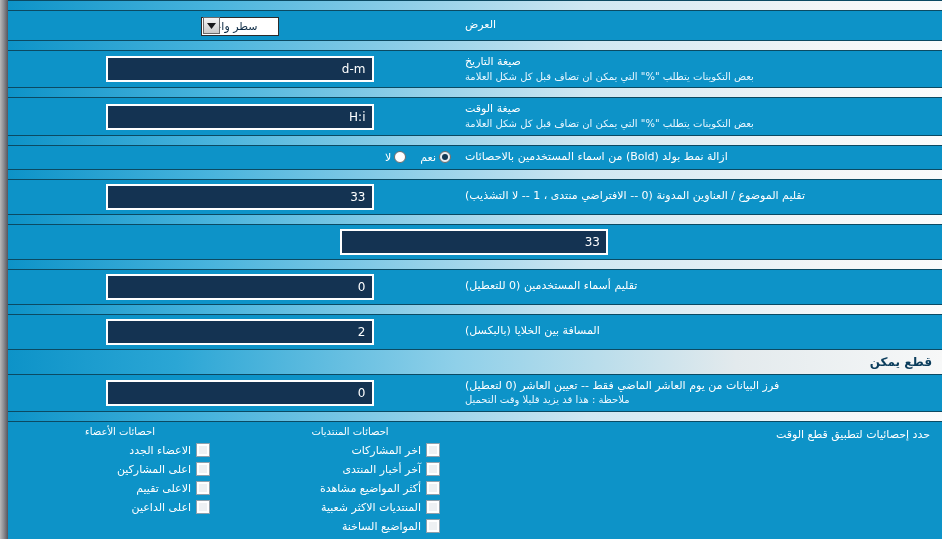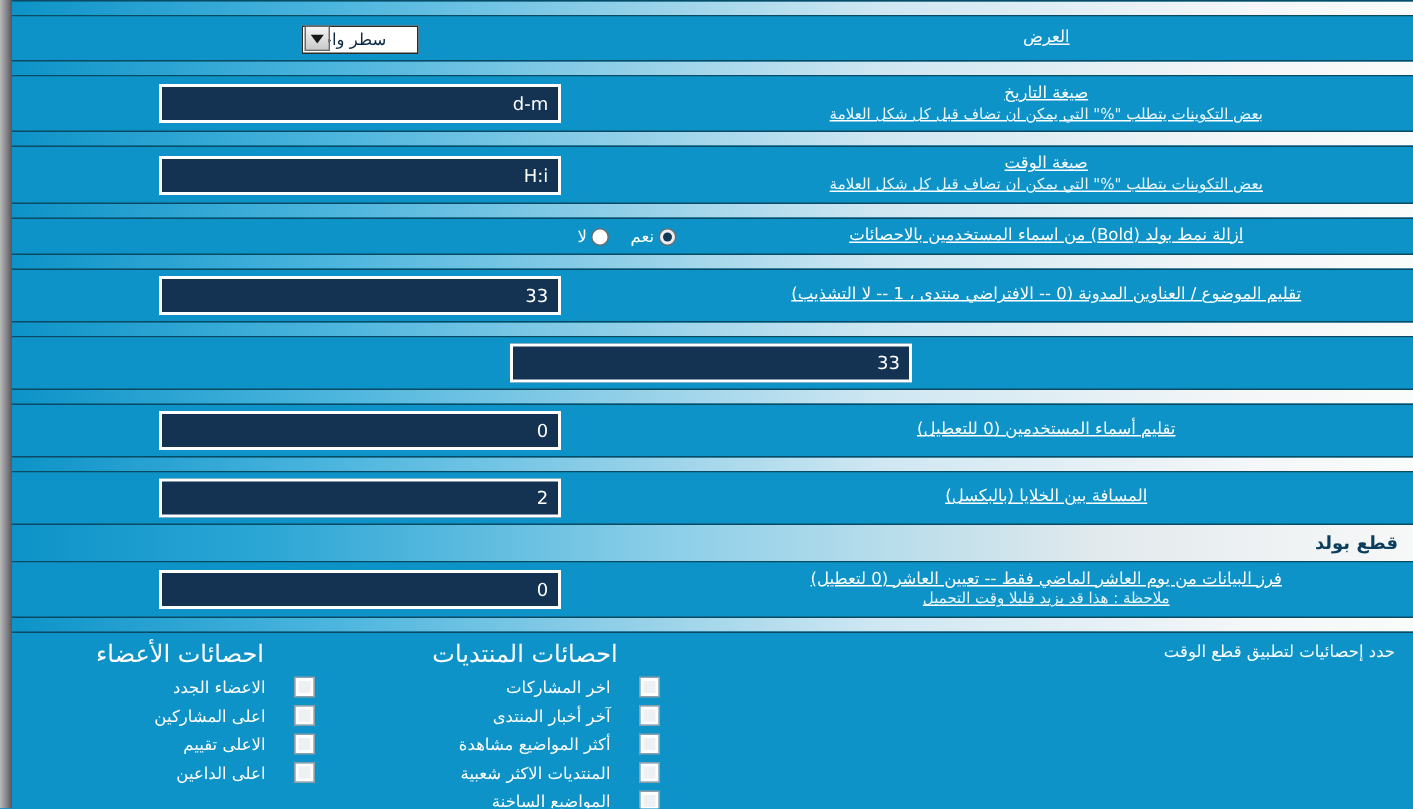--- a/index.html
+++ b/index.html
@@ -44,24 +44,23 @@
   }
 
   .row{
     width:934px;box-sizing:border-box;
     display:flex;align-items:center;
     padding:4px 8px 4px 6px;
     background:#0d93c8;
   }
   .row .labelcol{
     flex:0 0 465px;
-    text-align:center;
+    text-align:left;
     padding-right:4px;
     line-height:1.35;
-    text-decoration:underline;
   }
   .row .ctlcol{
     flex:1 1 auto;
     display:flex;align-items:center;justify-content:center;
   }
   .lbl-main{font-size:11px;color:#ffffff;display:block;white-space:nowrap;}
   .lbl-desc{font-size:10px;color:#eaf7ff;display:block;white-space:nowrap;}
 
   
   .tinput{
@@ -92,21 +91,21 @@
     position:absolute;left:2px;top:2px;width:15px;height:15px;
     background:linear-gradient(to bottom,#f5f5f5,#c9c9c9);
     border:1px solid #6a6a6a;
     display:flex;align-items:center;justify-content:center;
     pointer-events:none;
   }
   .sel-arrow svg{display:block;}
 
   
   .radiogroup{display:flex;align-items:center;gap:14px;justify-content:flex-start;width:100%;padding-right:14px;}
-  .radioitem{display:flex;align-items:flex-end;gap:3px;}
+  .radioitem{display:flex;align-items:flex-start;gap:3px;}
   .radio{
     width:12px;height:12px;border-radius:50%;
     background:#ffffff;border:1px solid #6d6d6d;
     box-sizing:border-box;display:inline-block;position:relative;
   }
   .radio.checked{background:#e9eef2;}
   .radio.checked::after{
     content:"";position:absolute;left:2px;top:2px;width:6px;height:6px;border-radius:50%;
     background:#123a55;
   }
@@ -115,22 +114,22 @@
   
   .cbzone{
     width:934px;box-sizing:border-box;
     display:flex;align-items:flex-start;
     padding:4px 8px 6px 6px;
     background:#0d93c8;
   }
   .cbzone .labelcol{flex:0 0 465px;text-align:right;padding-right:4px;padding-top:2px;}
   .cbcols{flex:1 1 auto;display:flex;justify-content:center;gap:0px;}
   .cbcol{width:230px;display:flex;flex-direction:column;align-items:center;}
-  .cbcol-head{font-size:16px;color:#ffffff;margin-bottom:4px;text-align:center;white-space:nowrap;}
-  .cbitem{display:flex;align-items:center;gap:20px;height:19px;width:100%;justify-content:flex-start;padding-right:26px;box-sizing:border-box;}
+  .cbcol-head{font-size:10px;color:#ffffff;margin-bottom:4px;text-align:center;white-space:nowrap;}
+  .cbitem{display:flex;align-items:center;gap:6px;height:19px;width:100%;justify-content:flex-start;padding-right:26px;box-sizing:border-box;}
   .cbbox{
     width:12px;height:12px;box-sizing:border-box;
     background:#eef1f3;border:2px solid #ffffff;outline:1px solid #8fa0ab;
     display:inline-block;flex:0 0 auto;
   }
   .cbtext{font-size:11px;color:#ffffff;white-space:nowrap;}
 </style>
 </head>
 <body>
 
@@ -239,21 +238,21 @@
     <div class="row">
       <div class="labelcol">
         <span class="lbl-main">المسافة بين الخلايا (بالبكسل)</span>
       </div>
       <div class="ctlcol">
         <input class="tinput" type="text" value="2" style="">
       </div>
     </div>
 
     <div class="sectionbar">
-      <span class="title">قطع بولد</span>
+      <span class="title">قطع يمكن</span>
     </div>
 
     <div class="row">
       <div class="labelcol">
         <span class="lbl-main">فرز البيانات من يوم العاشر الماضي فقط -- تعيين العاشر (0 لتعطيل)</span>
         <span class="lbl-desc">ملاحظة : هذا قد يزيد قليلا وقت التحميل</span>
       </div>
       <div class="ctlcol">
         <input class="tinput" type="text" value="0" style="">
       </div>

